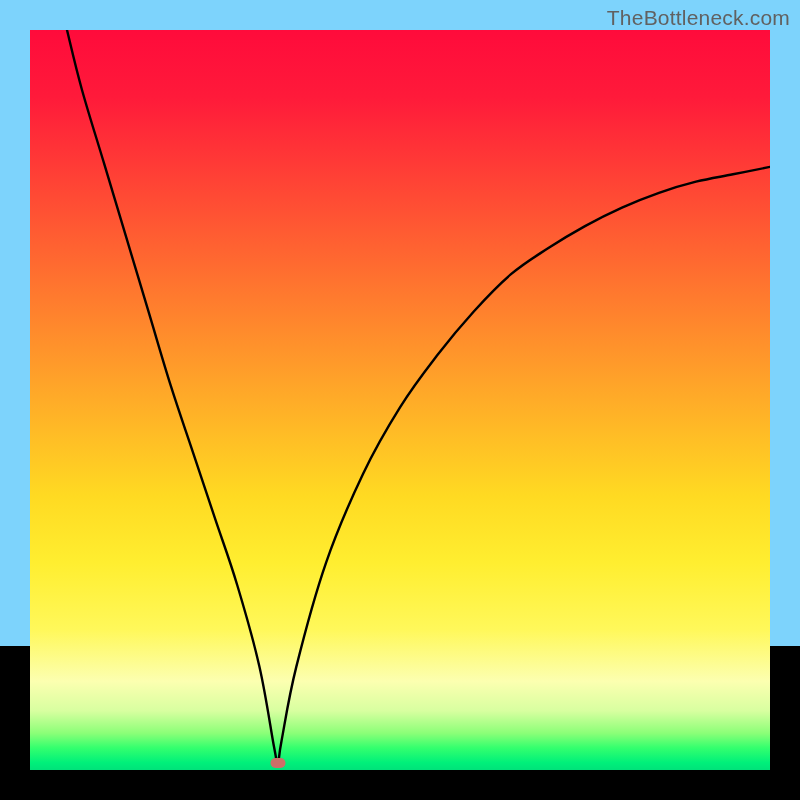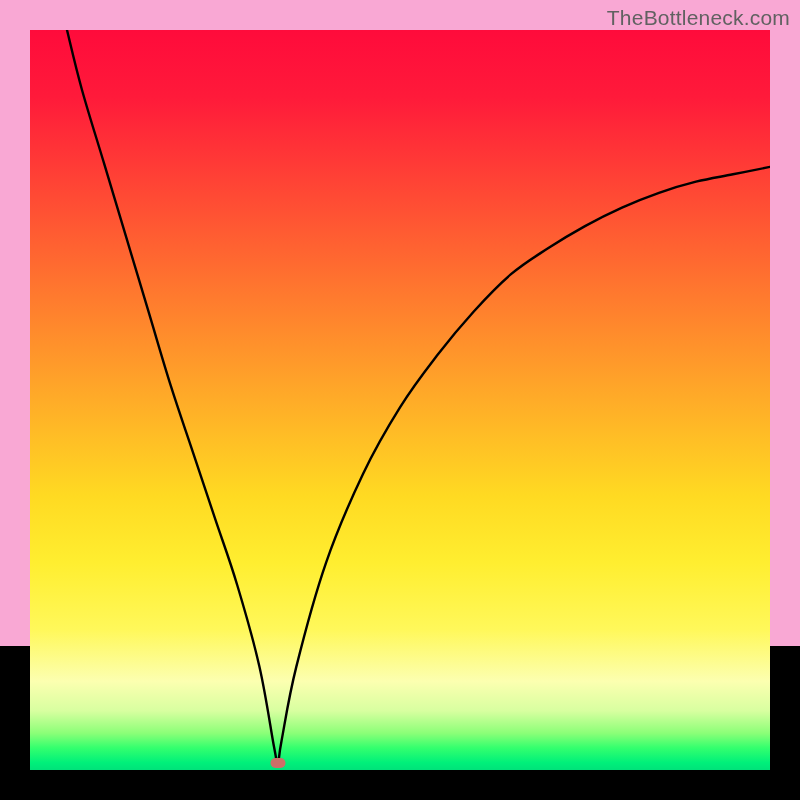--- a/index.html
+++ b/index.html
@@ -8,21 +8,21 @@
     width: 800px;
     height: 800px;
     background: #000;
     overflow: hidden;
     font-family: Arial, Helvetica, sans-serif;
   }
   .stage {
     position: relative;
     width: 800px;
     height: 646px;
-    background: #f9a8d4;
+    background: #7dd3fc;
   }
   .plot {
     position: absolute;
     left: 30px;
     top: 30px;
     width: 740px;
     height: 740px;
     background: linear-gradient(
       to bottom,
       #ff0b3b 0%,

